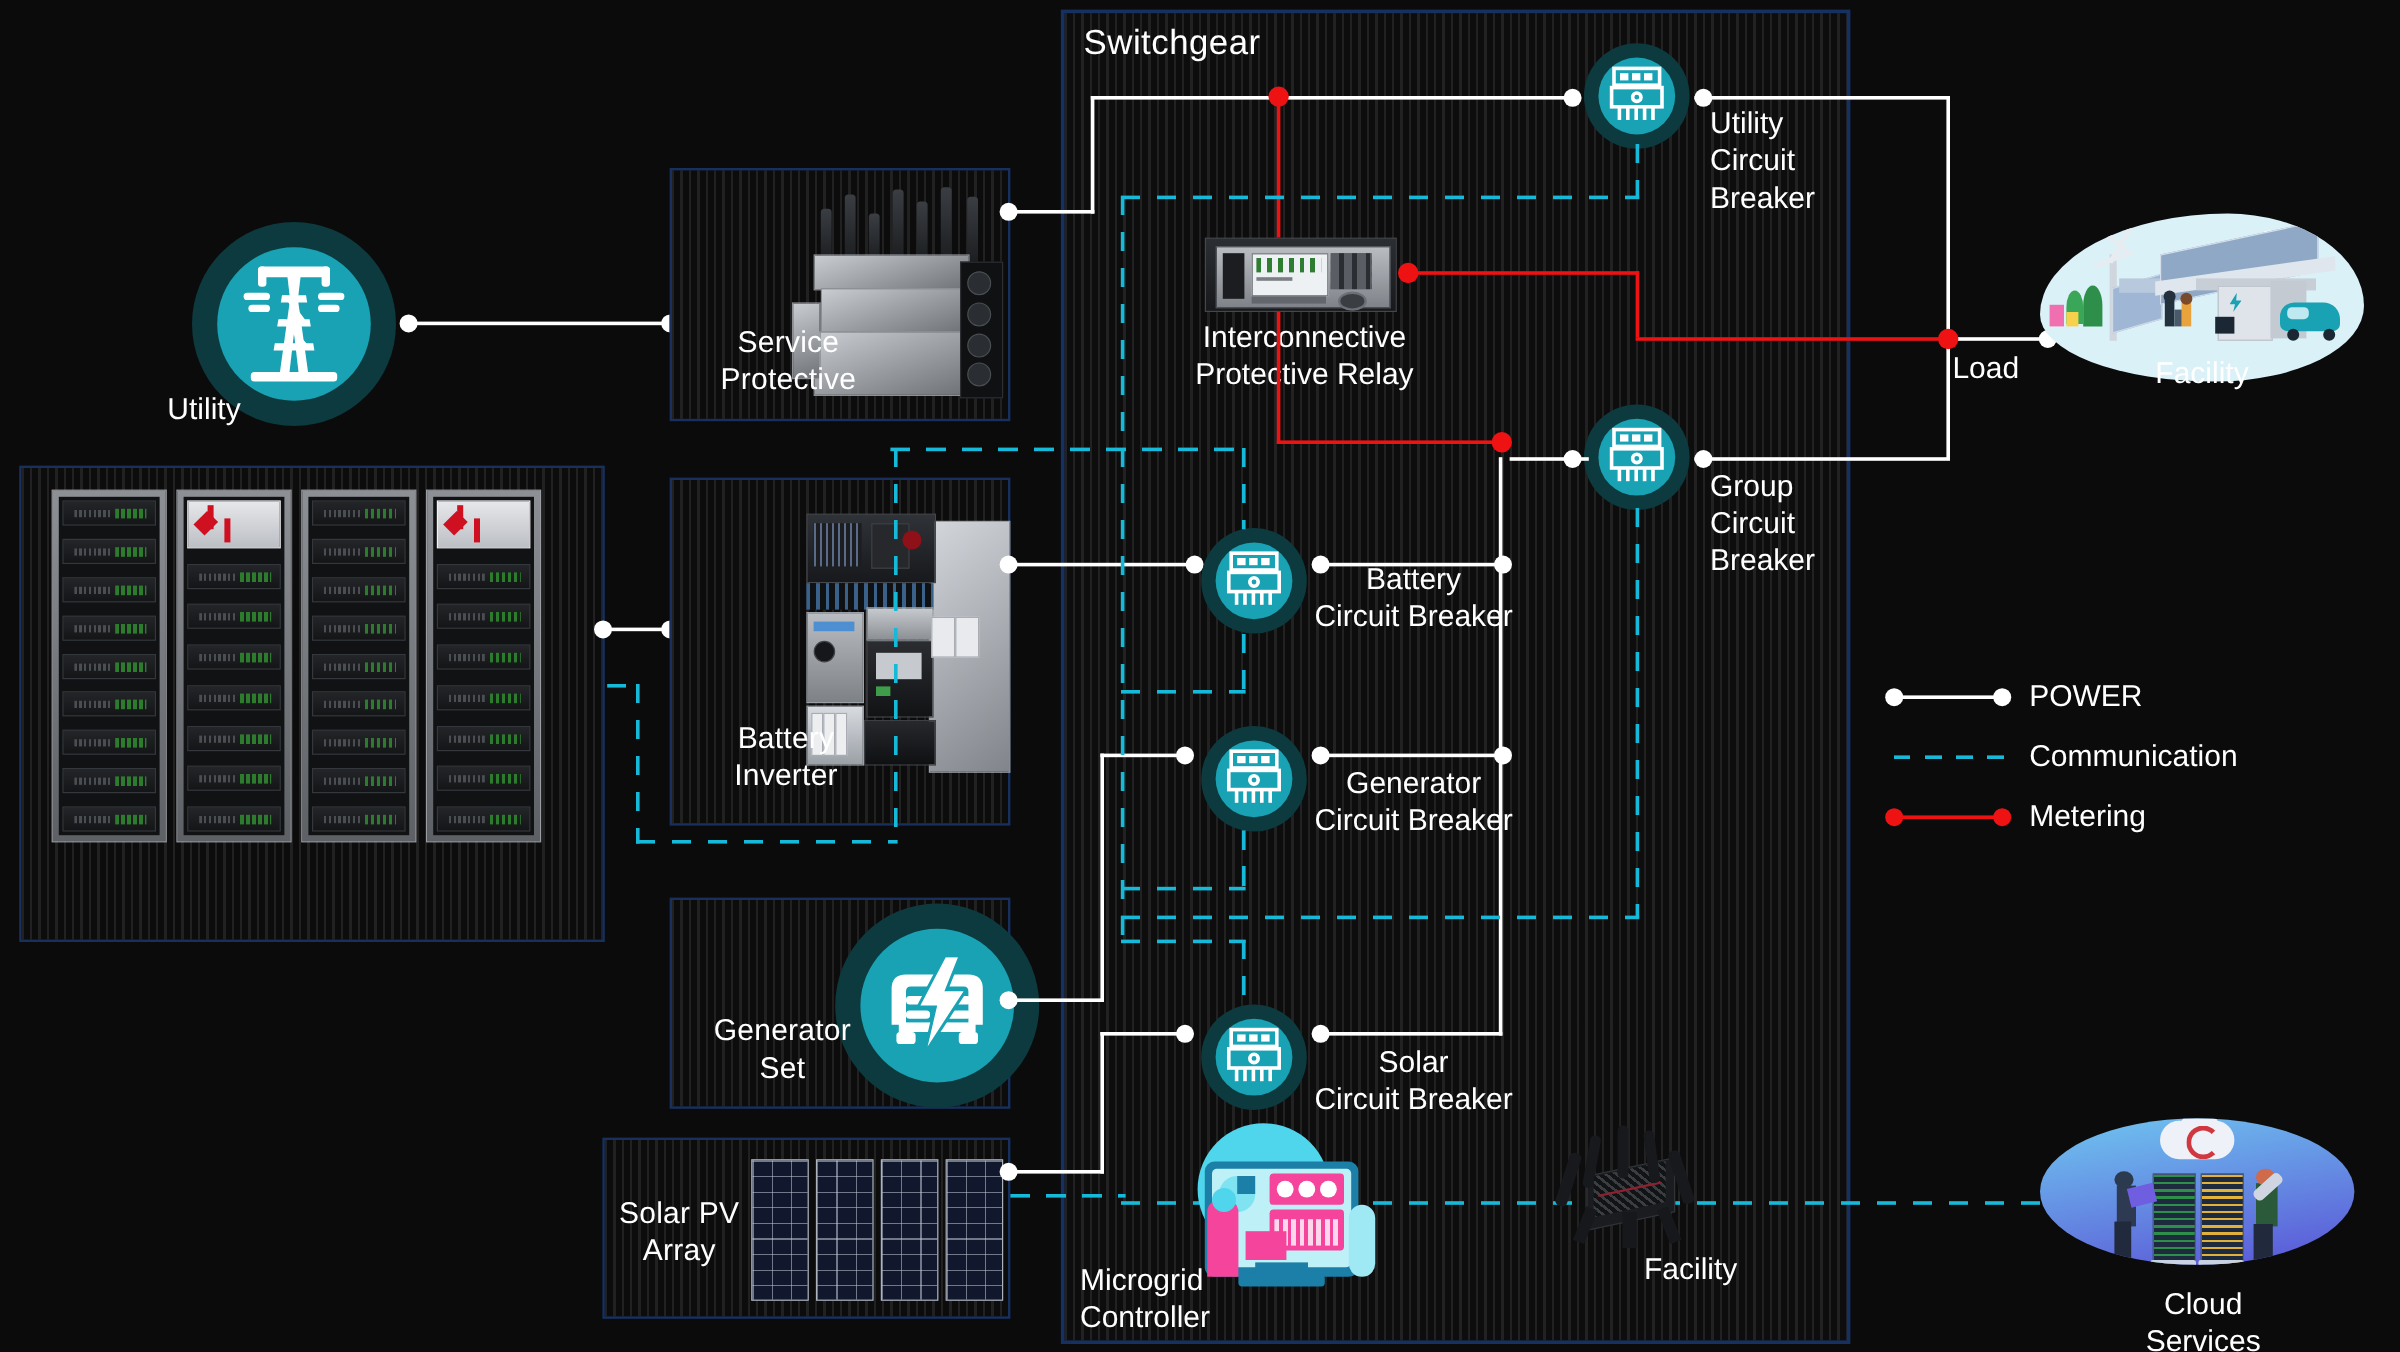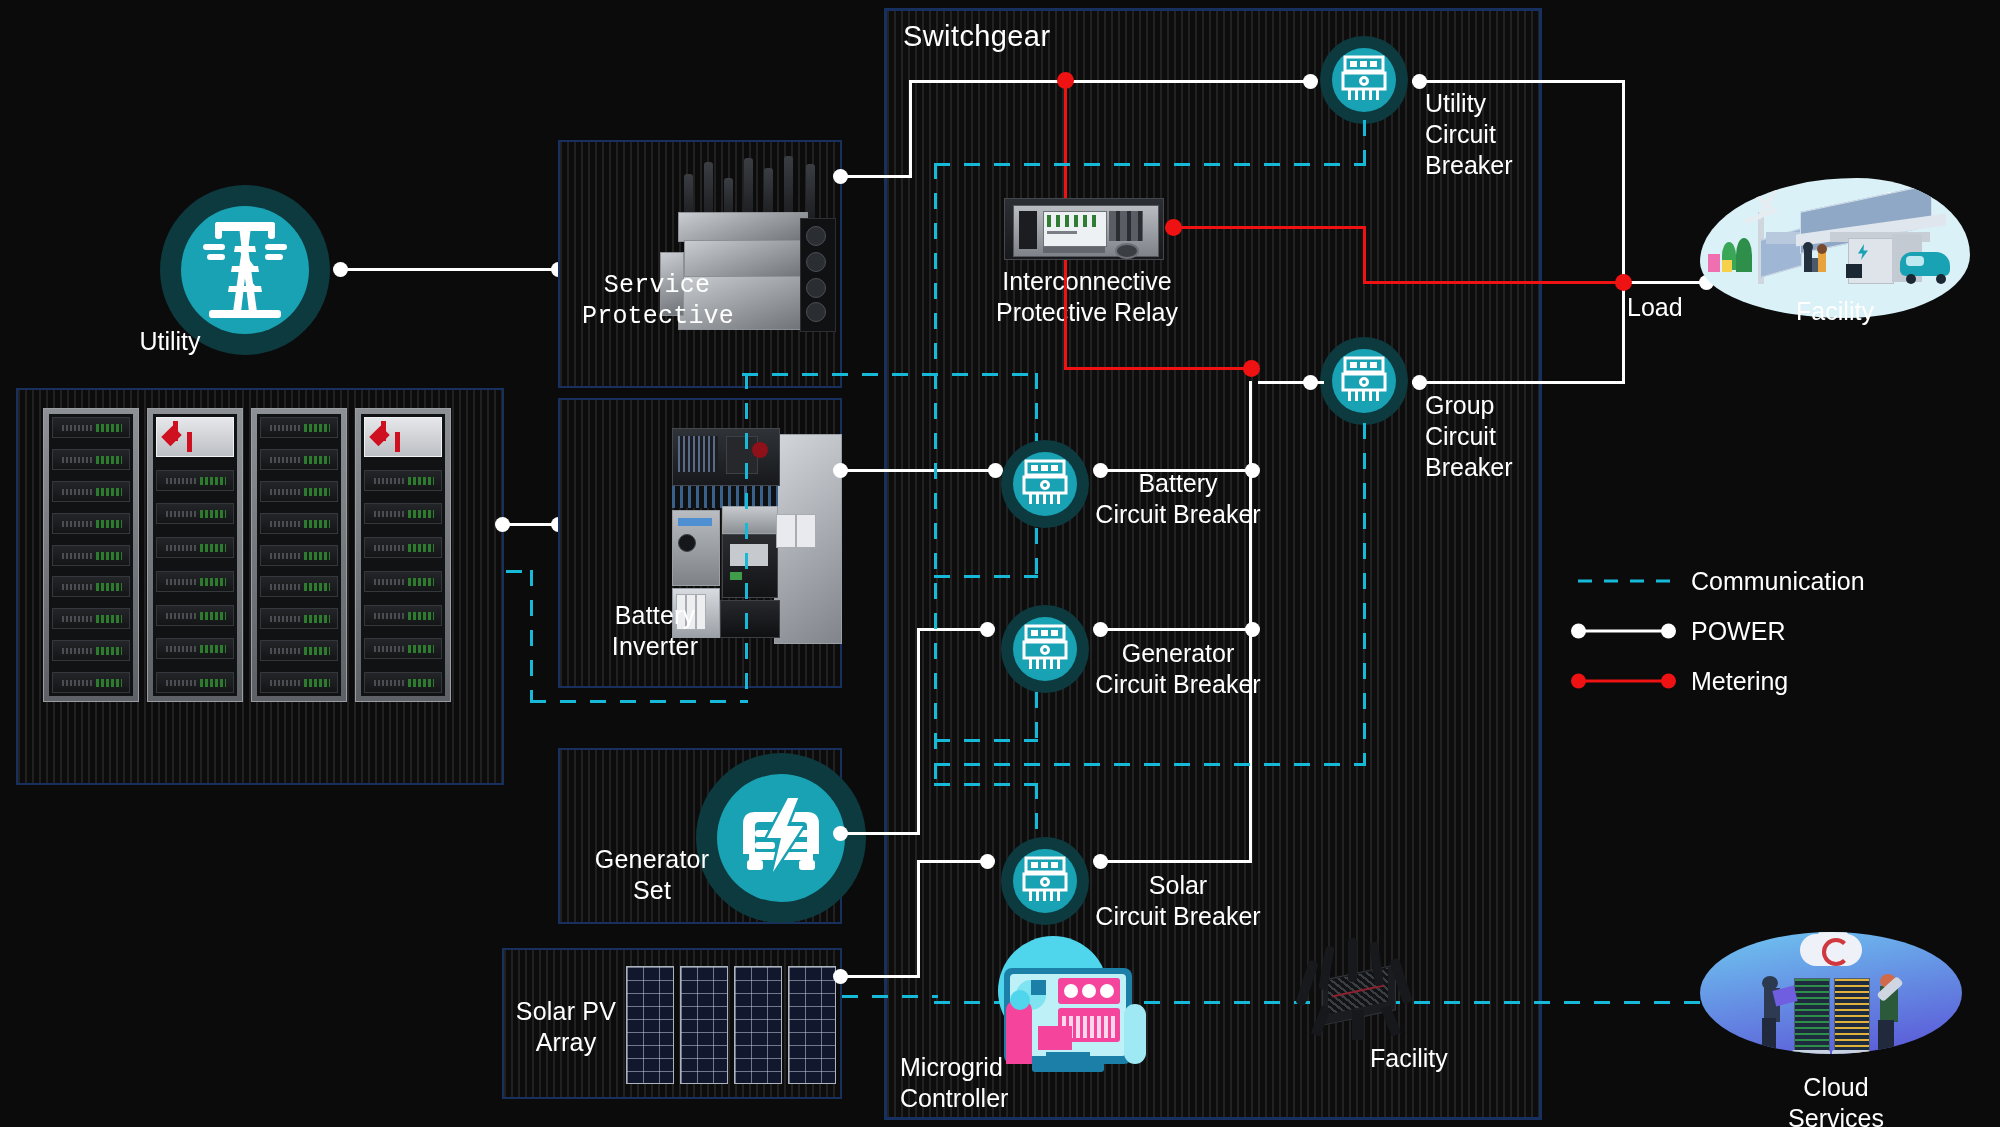--- a/index.html
+++ b/index.html
@@ -115,21 +115,21 @@
         </g>
       </svg>
     </div>
   </div>
   <div class="lbl" style="left:110px;top:326px;width:120px;text-align:center;">Utility</div>
 
   <div class="w wh" style="left:340px;top:268px;width:224px;"></div>
   <div class="dot" style="left:333px;top:262px;"></div>
   <div class="dot" style="left:551px;top:262px;"></div>
 
-  <div class="box pin" style="left:558px;top:140px;width:284px;height:248px;font-family:Liberation Mono, monospace;">
+  <div class="box pin" style="left:558px;top:140px;width:284px;height:211px;">
     <div class="xf" style="left:100px;top:14px;width:170px;height:178px;">
       <div class="bush" style="left:24px;top:18px;height:44px;"></div>
       <div class="bush" style="left:44px;top:6px;height:56px;"></div>
       <div class="bush" style="left:64px;top:22px;height:40px;"></div>
       <div class="bush" style="left:84px;top:2px;height:60px;"></div>
       <div class="bush" style="left:104px;top:12px;height:50px;"></div>
       <div class="bush" style="left:124px;top:0px;height:62px;"></div>
       <div class="bush" style="left:146px;top:8px;height:56px;"></div>
       <div class="body" style="left:18px;top:56px;width:128px;height:28px;"></div>
       <div class="body" style="left:24px;top:84px;width:118px;height:36px;"></div>
@@ -590,28 +590,28 @@
     <div style="position:absolute;left:176px;top:52px;width:28px;height:10px;background:#cfd6e2;transform:rotate(-42deg);border-radius:4px;"></div>
     <div style="position:absolute;left:178px;top:88px;width:16px;height:34px;background:#202a3c;"></div>
     <div style="position:absolute;left:100px;top:2px;width:62px;height:32px;border-radius:16px;background:#eef2f8;"></div>
     <div style="position:absolute;left:116px;top:-6px;width:34px;height:30px;border-radius:50%;background:#eef2f8;"></div>
     <div style="position:absolute;left:122px;top:6px;width:20px;height:20px;border-radius:50%;border:4px solid #d0373f;border-right-color:transparent;"></div>
   </div>
   <div class="lbl" style="left:1756px;top:1072px;width:160px;text-align:center;">Cloud Services</div>
 
   <div id="legend">
     <div class="lg">
-      <div class="ln" style="background-image:repeating-linear-gradient(90deg,#17b9d8 0 14px,rgba(0,0,0,0) 14px 26px);"></div>
-      <div class="txt">Communication</div>
-    </div>
-    <div class="lg">
       <div class="ln" style="background:#fff;"></div>
       <div class="dotl" style="background:#fff;"></div>
       <div class="dotr" style="background:#fff;"></div>
       <div class="txt">POWER</div>
+    </div>
+    <div class="lg">
+      <div class="ln" style="background-image:repeating-linear-gradient(90deg,#17b9d8 0 14px,rgba(0,0,0,0) 14px 26px);"></div>
+      <div class="txt">Communication</div>
     </div>
     <div class="lg">
       <div class="ln" style="background:#ee1212;"></div>
       <div class="dotl" style="background:#ee1212;"></div>
       <div class="dotr" style="background:#ee1212;"></div>
       <div class="txt">Metering</div>
     </div>
   </div>
 
 </div>

